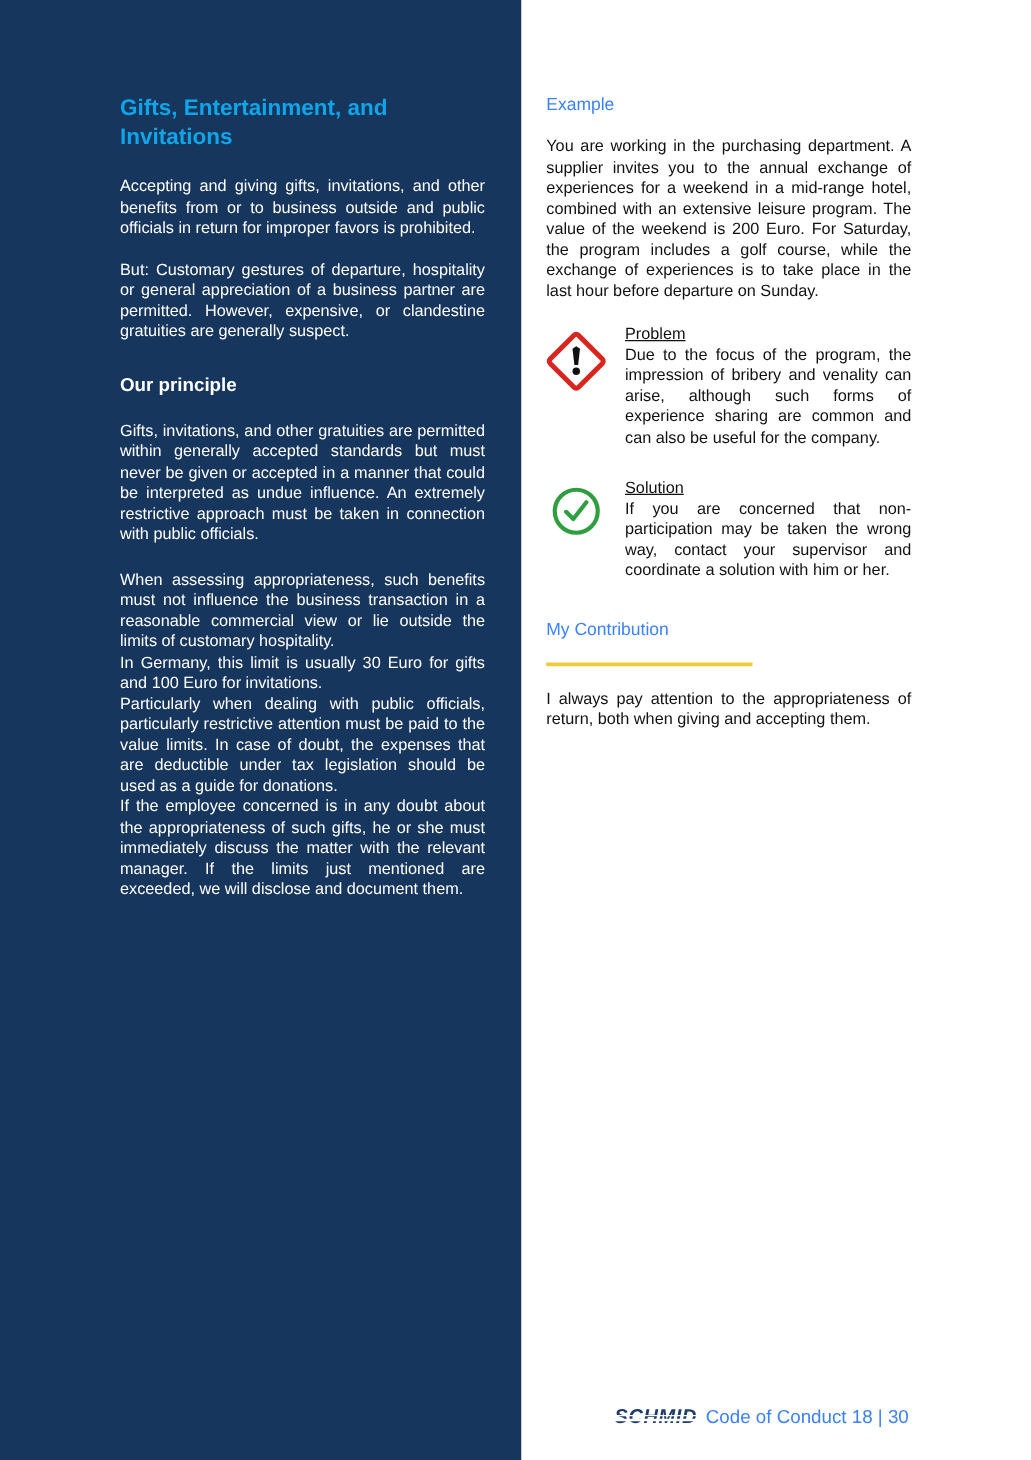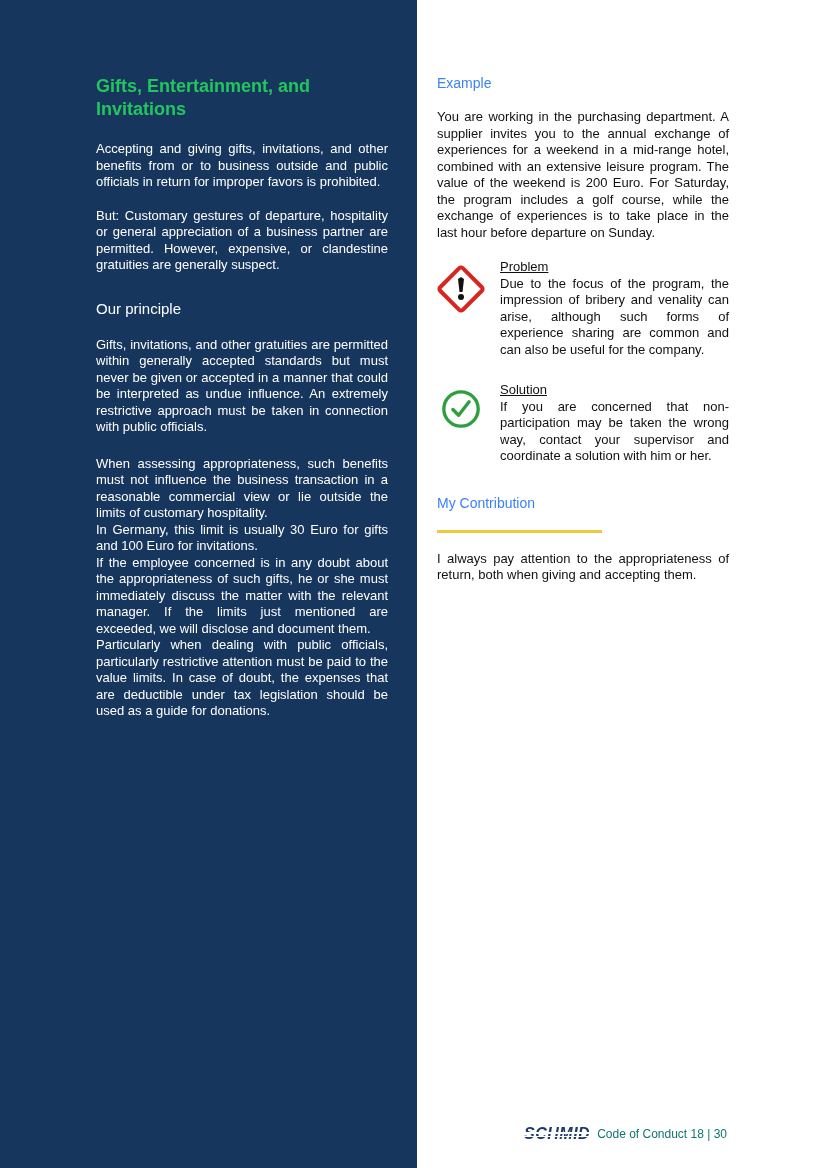--- a/index.html
+++ b/index.html
@@ -28,26 +28,26 @@
     left: 96px;
     top: 75px;
     width: 292px;
     color: #ffffff;
   }
   .left-content h1 {
     margin: 0 0 20px 0;
     font-size: 18px;
     line-height: 23px;
     font-weight: bold;
-    color: #22c55e;
+    color: #0ea5e9;
   }
   .left-content h2 {
     margin: 26px 0 20px 0;
     font-size: 15px;
-    font-weight: normal;
+    font-weight: bold;
     color: #ffffff;
   }
   .body-p {
     margin: 0 0 17px 0;
     font-size: 13px;
     line-height: 16.5px;
     text-align: justify;
   }
   .tight-group { margin-top: 20px; }
   .tight-group .body-p { margin: 0; }
@@ -120,41 +120,41 @@
   .logo .stripe {
     position: absolute;
     left: -2px; right: -2px;
     height: 1.5px;
     background: #ffffff;
     pointer-events: none;
   }
   .logo .stripe.s1 { top: 38%; }
   .logo .stripe.s2 { top: 62%; }
   .footer-caption {
-    font-size: 12px;
-    color: #0f766e;
+    font-size: 15px;
+    color: #3b82f6;
   }
 </style>
 </head>
 <body>
 
 <div class="page">
 
   <div class="left-panel">
     <div class="left-content">
       <h1>Gifts, Entertainment, and Invitations</h1>
       <p class="body-p">Accepting and giving gifts, invitations, and other benefits from or to business outside and public officials in return for improper favors is prohibited.</p>
       <p class="body-p">But: Customary gestures of departure, hospitality or general appreciation of a business partner are permitted. However, expensive, or clandestine gratuities are generally suspect.</p>
       <h2>Our principle</h2>
       <p class="body-p">Gifts, invitations, and other gratuities are permitted within generally accepted standards but must never be given or accepted in a manner that could be interpreted as undue influence. An extremely restrictive approach must be taken in connection with public officials.</p>
       <div class="tight-group">
         <p class="body-p">When assessing appropriateness, such benefits must not influence the business transaction in a reasonable commercial view or lie outside the limits of customary hospitality.</p>
         <p class="body-p">In Germany, this limit is usually 30 Euro for gifts and 100 Euro for invitations.</p>
+        <p class="body-p">Particularly when dealing with public officials, particularly restrictive attention must be paid to the value limits. In case of doubt, the expenses that are deductible under tax legislation should be used as a guide for donations.</p>
         <p class="body-p">If the employee concerned is in any doubt about the appropriateness of such gifts, he or she must immediately discuss the matter with the relevant manager. If the limits just mentioned are exceeded, we will disclose and document them.</p>
-        <p class="body-p">Particularly when dealing with public officials, particularly restrictive attention must be paid to the value limits. In case of doubt, the expenses that are deductible under tax legislation should be used as a guide for donations.</p>
       </div>
     </div>
   </div>
 
   <div class="right-col">
     <h3>Example</h3>
     <p class="body-p example-text">You are working in the purchasing department. A supplier invites you to the annual exchange of experiences for a weekend in a mid-range hotel, combined with an extensive leisure program. The value of the weekend is 200 Euro. For Saturday, the program includes a golf course, while the exchange of experiences is to take place in the last hour before departure on Sunday.</p>
 
     <div class="case-row">
       <span class="case-icon">

